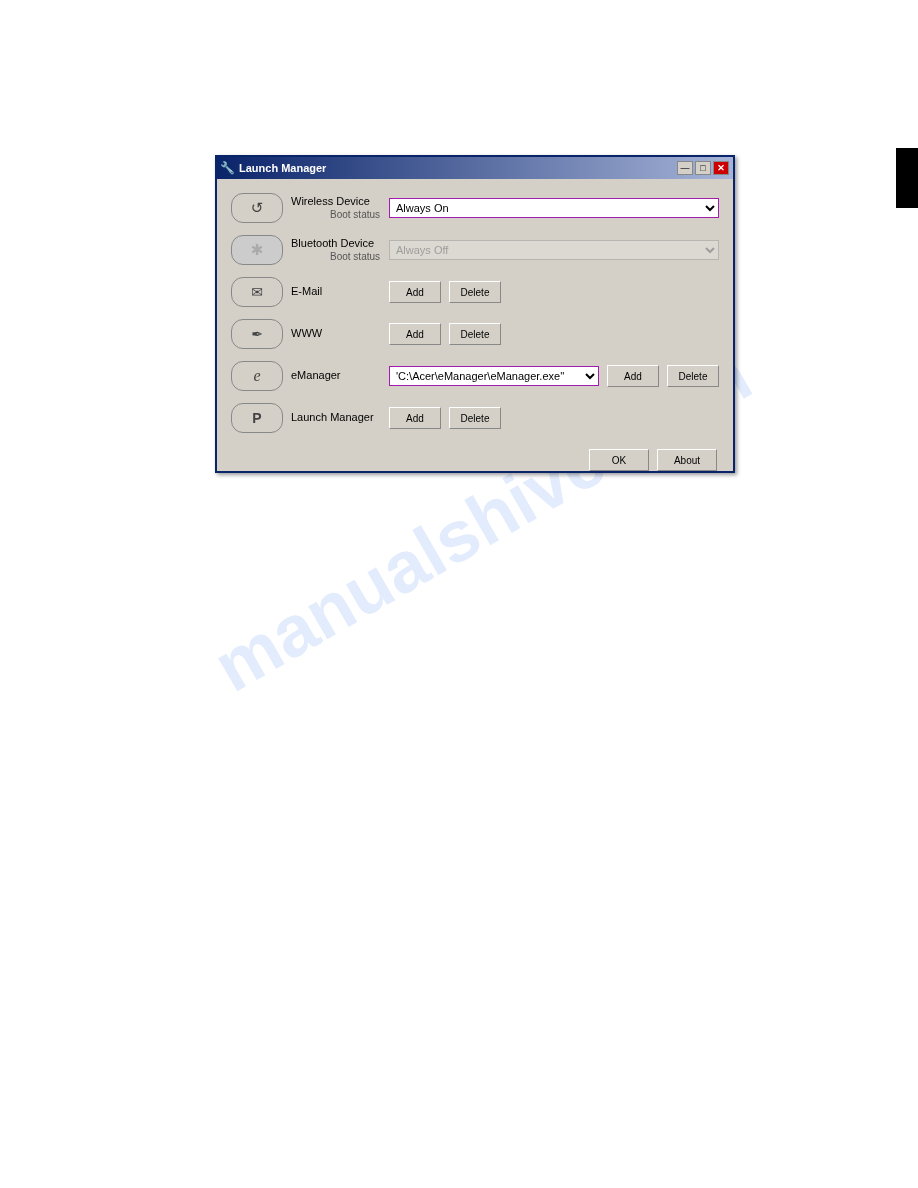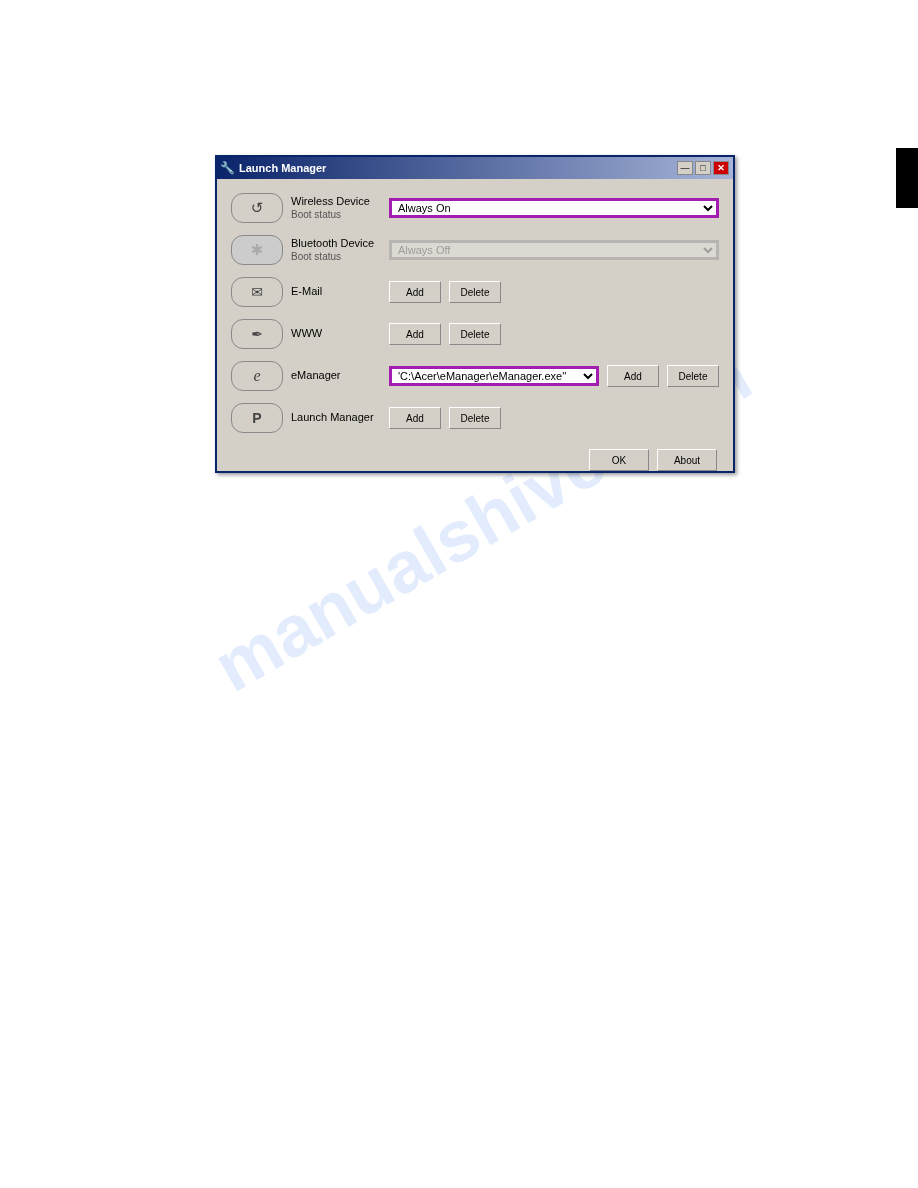--- a/index.html
+++ b/index.html
@@ -135,26 +135,27 @@
       width: 90px;
       font-size: 11px;
       color: #000;
       flex-shrink: 0;
       line-height: 1.2;
     }
     .row-label small {
       display: block;
       font-size: 10px;
       color: #555;
+      margin-left: 39px;
     }
     .row-select {
       flex: 1;
       height: 20px;
       font-size: 11px;
-      border: 3px solid #a21caf;
+      border: 1px solid #a21caf;
       background: #ffffff;
       padding: 0 2px;
     }
     .row-select.disabled {
       background: #e0ddd8;
       color: #888;
       border-color: #aaa;
     }
     .action-btn {
       width: 52px;

